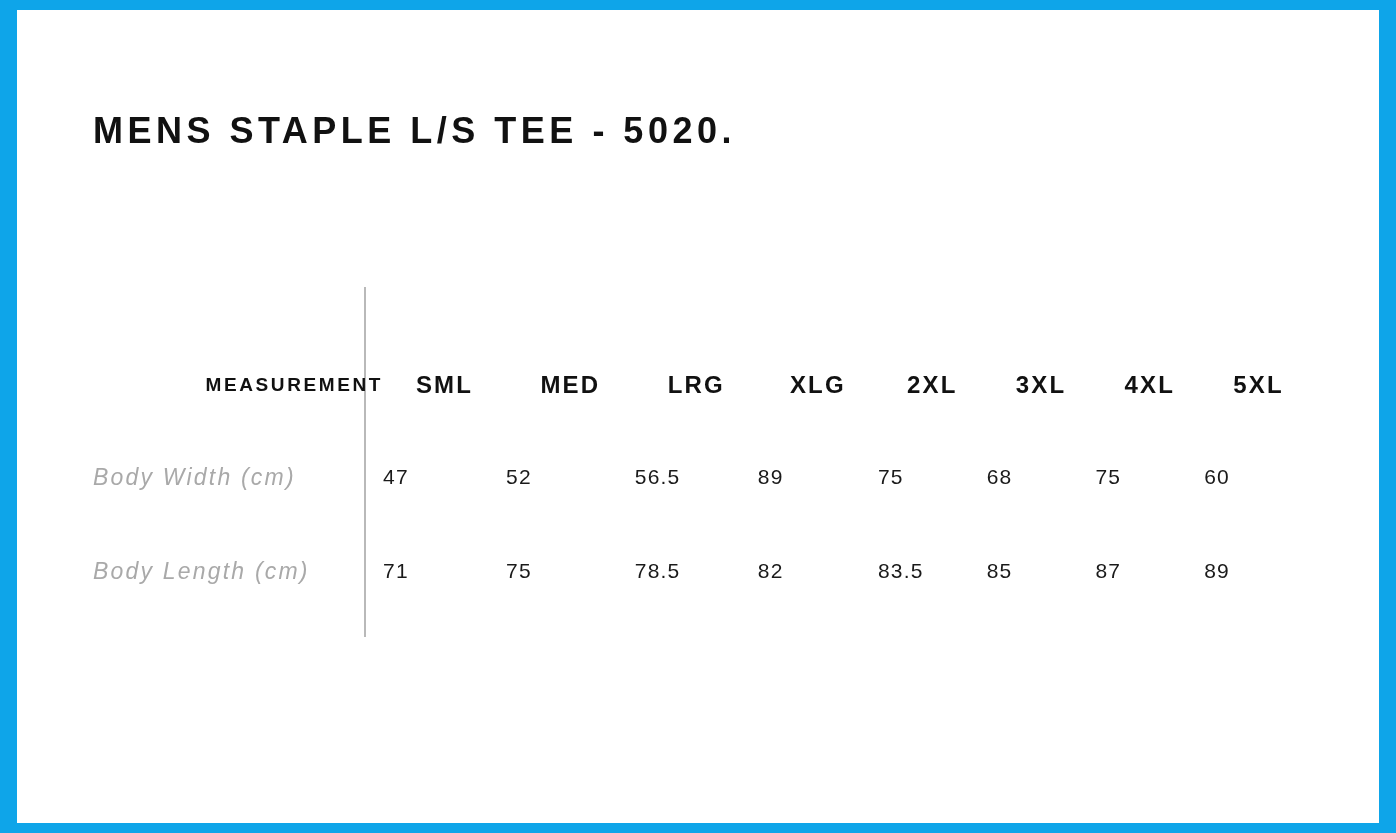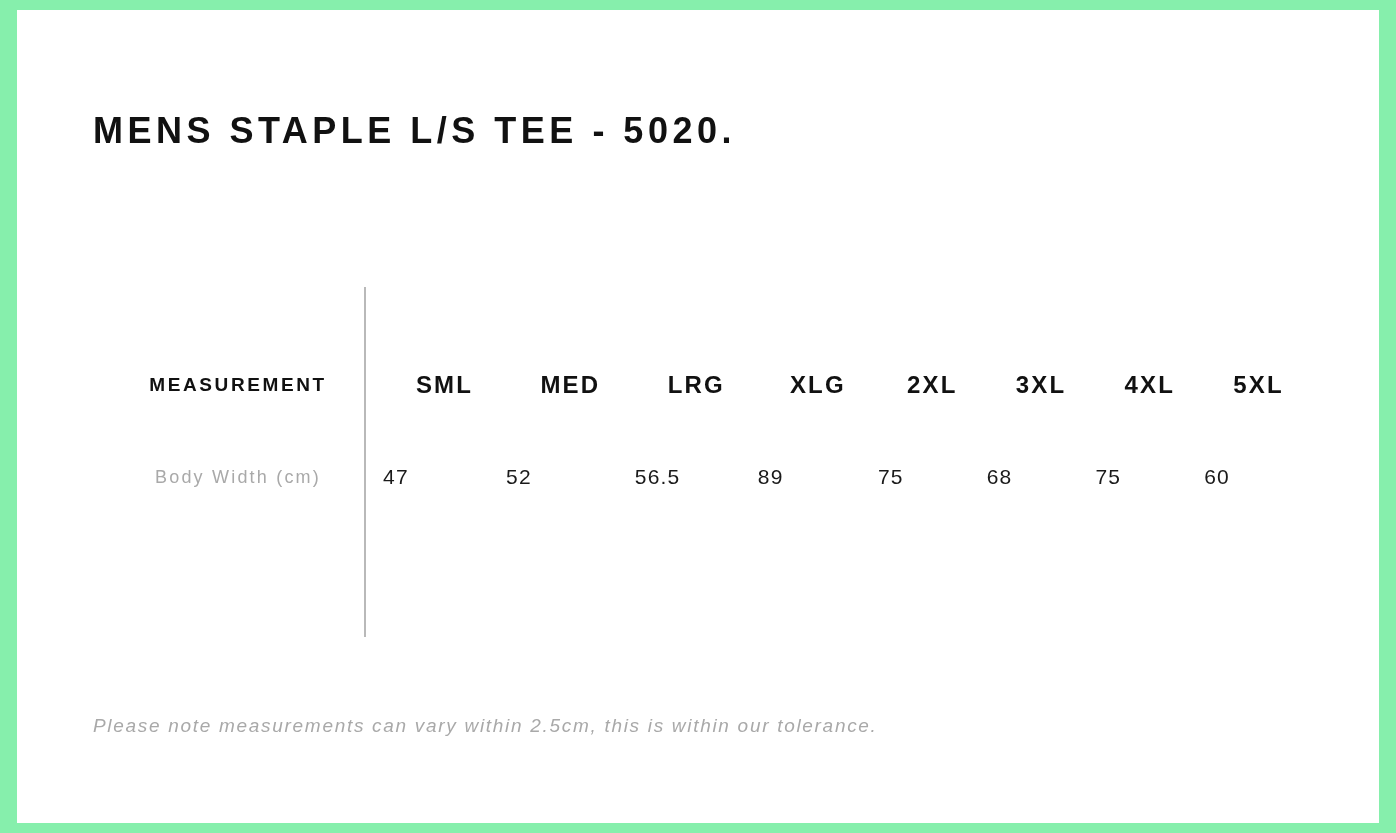--- a/index.html
+++ b/index.html
@@ -4,21 +4,21 @@
 <style>
   html, body {
     margin: 0;
     padding: 0;
     background: #000000;
   }
   .page {
     position: relative;
     width: 1396px;
     height: 833px;
-    background: #86efac;
+    background: #0ea5e9;
     font-family: "Liberation Sans", sans-serif;
     overflow: hidden;
   }
   .card {
     position: absolute;
     left: 17px;
     top: 10px;
     width: 1362px;
     height: 813px;
     background: #ffffff;
@@ -59,39 +59,40 @@
   }
   .hdr-row th {
     height: 90px;
     vertical-align: middle;
   }
   .hdr-measurement {
     font-size: 19px;
     font-weight: bold;
     letter-spacing: 2.6px;
     color: #111111;
-    text-align: center;
+    text-align: right;
   }
   .hdr-size {
     font-size: 24px;
     font-weight: bold;
     letter-spacing: 2.2px;
     color: #111111;
     text-align: center;
   }
   .data-row td {
     height: 94px;
     vertical-align: middle;
   }
   .row-label {
-    font-size: 18px;
+    font-size: 23px;
     letter-spacing: 2.2px;
     color: #a9a9a9;
-    text-align: center;
+    text-align: left;
     white-space: nowrap;
+    font-style: italic;
   }
   .cell-value {
     font-size: 21px;
     letter-spacing: 1.2px;
     color: #1a1a1a;
     text-align: left;
   }
   .note {
     position: absolute;
     left: 76px;
@@ -132,19 +133,29 @@
           <td class="col-label row-label">Body Width (cm)</td>
           <td class="cell-value">47</td>
           <td class="cell-value">52</td>
           <td class="cell-value">56.5</td>
           <td class="cell-value">89</td>
           <td class="cell-value">75</td>
           <td class="cell-value">68</td>
           <td class="cell-value">75</td>
           <td class="cell-value">60</td>
         </tr>
+        <tr class="data-row">
+          <td class="col-label row-label">Body Length (cm)</td>
+          <td class="cell-value">71</td>
+          <td class="cell-value">75</td>
+          <td class="cell-value">78.5</td>
+          <td class="cell-value">82</td>
+          <td class="cell-value">83.5</td>
+          <td class="cell-value">85</td>
+          <td class="cell-value">87</td>
+          <td class="cell-value">89</td>
+        </tr>
       </tbody>
     </table>
 
-    <div class="note">Please note measurements can vary within 2.5cm, this is within our tolerance.</div>
 
   </div>
 </div>
 
 </body></html>

